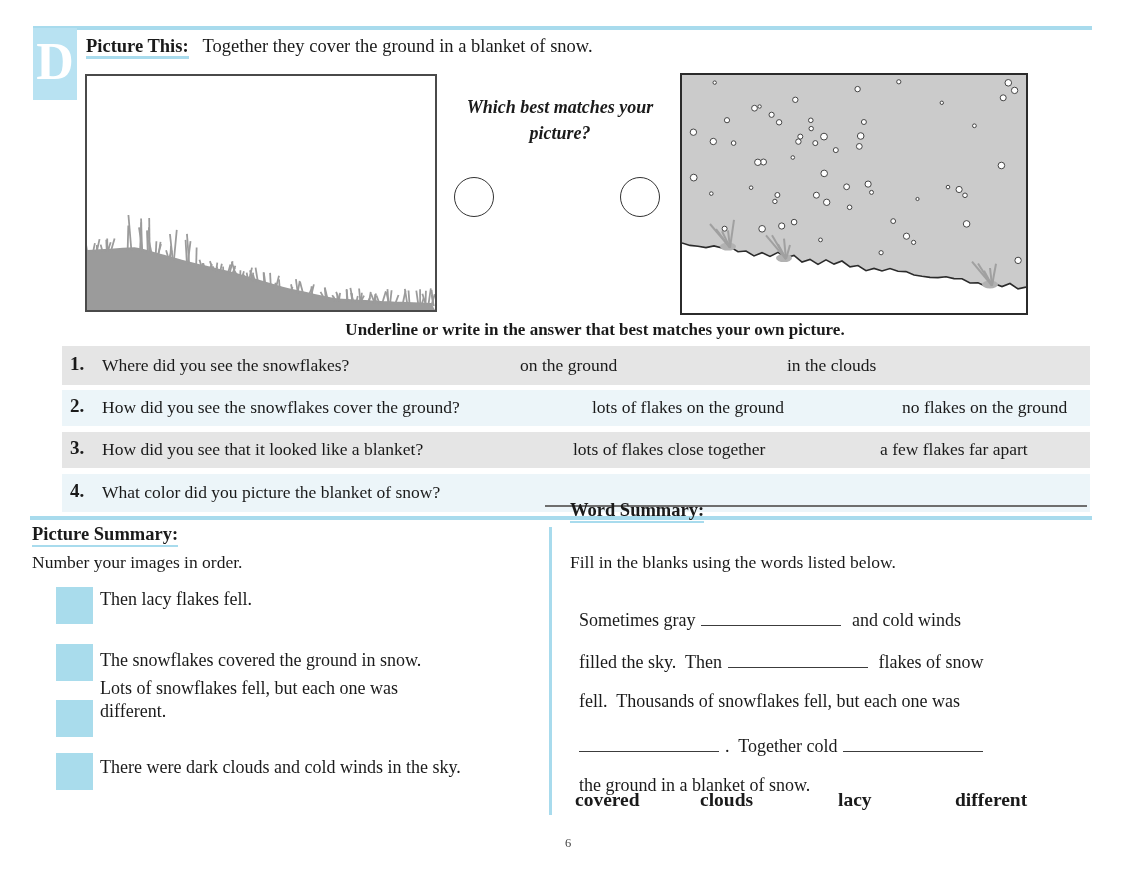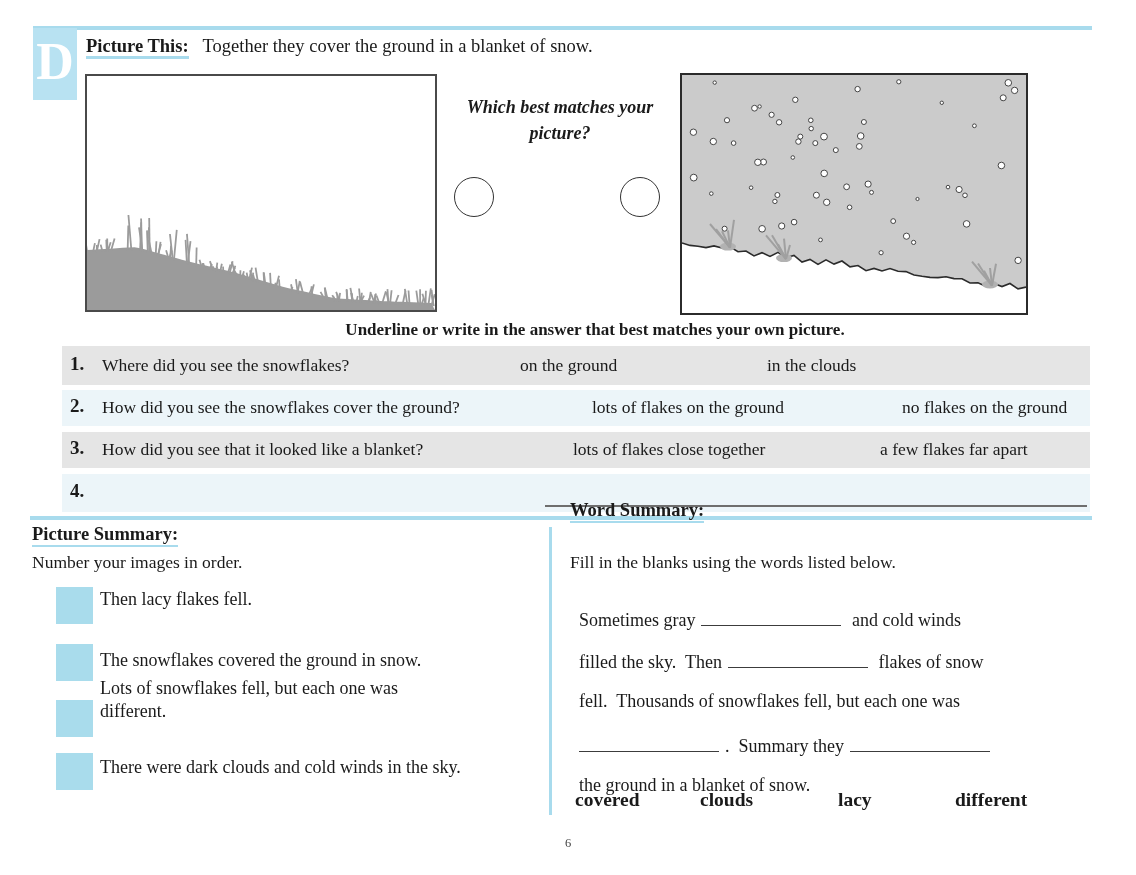--- a/index.html
+++ b/index.html
@@ -279,36 +279,37 @@
 <div class="abs match-prompt">Which best matches your picture?</div>
 <div class="abs match-circle mc-left"></div>
 <div class="abs match-circle mc-right"></div>
 
 <div class="abs underline-instr">Underline or write in the answer that best matches your own picture.</div>
 
 <div class="abs q-row q-gray" style="top:346px;height:39px;">
   <span class="q-num">1.</span>
   <span class="q-text">Where did you see the snowflakes?</span>
   <span class="q-opt" style="left:458px;">on the ground</span>
-  <span class="q-opt" style="left:705px;">in the clouds</span>
+  <span class="q-opt" style="left:725px;">in the clouds</span>
 </div>
 <div class="abs q-row q-blue" style="top:390px;height:36px;">
   <span class="q-num" style="top:5px;">2.</span>
   <span class="q-text" style="top:7px;">How did you see the snowflakes cover the ground?</span>
   <span class="q-opt" style="left:530px;top:7px;">lots of flakes on the ground</span>
   <span class="q-opt" style="left:840px;top:7px;">no flakes on the ground</span>
 </div>
 <div class="abs q-row q-gray" style="top:432px;height:36px;">
   <span class="q-num" style="top:5px;">3.</span>
   <span class="q-text" style="top:7px;">How did you see that it looked like a blanket?</span>
   <span class="q-opt" style="left:511px;top:7px;">lots of flakes close together</span>
   <span class="q-opt" style="left:818px;top:7px;">a few flakes far apart</span>
 </div>
 <div class="abs q-row q-blue" style="top:474px;height:38px;">
   <span class="q-num" style="top:6px;">4.</span>
+  <span class="q-text" style="top:8px;">What color did you picture the blanket of snow?</span>
   <span class="q-writeline"></span>
 </div>
 
 <div class="abs mid-rule-h"></div>
 <div class="abs mid-rule-v"></div>
 
 <div class="abs sec-title" style="left:32px;top:524px;">
   <span>Picture Summary:</span>
 </div>
 <div class="abs sec-instr" style="left:32px;top:552px;">Number your images in order.</div>
@@ -333,21 +334,21 @@
 <div class="ws-line" style="top:586px;">
   <span>Sometimes gray</span><span class="blank"></span><span> and cold winds</span>
 </div>
 <div class="ws-line" style="top:628px;">
   <span>filled the sky.  Then</span><span class="blank"></span><span> flakes of snow</span>
 </div>
 <div class="ws-line" style="top:670px;">
   <span>fell.  Thousands of snowflakes fell, but each one was</span>
 </div>
 <div class="ws-line" style="top:712px;">
-  <span class="blank" style="margin-left:0;"></span><span>.  Summary they</span><span class="blank"></span>
+  <span class="blank" style="margin-left:0;"></span><span>.  Together cold</span><span class="blank"></span>
 </div>
 <div class="ws-line" style="top:754px;">
   <span>the ground in a blanket of snow.</span>
 </div>
 
 <div class="abs word-bank">
   <span class="wb-word" style="left:5px;">covered</span>
   <span class="wb-word" style="left:130px;">clouds</span>
   <span class="wb-word" style="left:268px;">lacy</span>
   <span class="wb-word" style="left:385px;">different</span>

